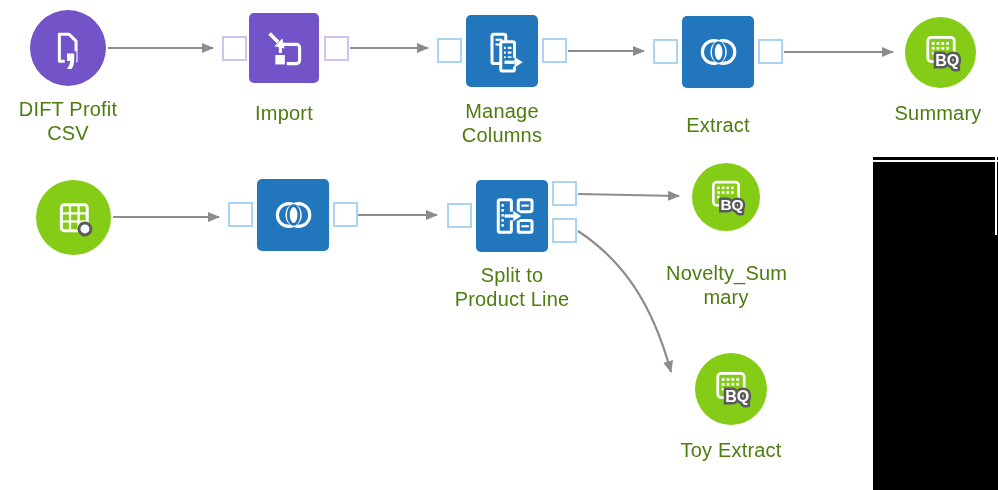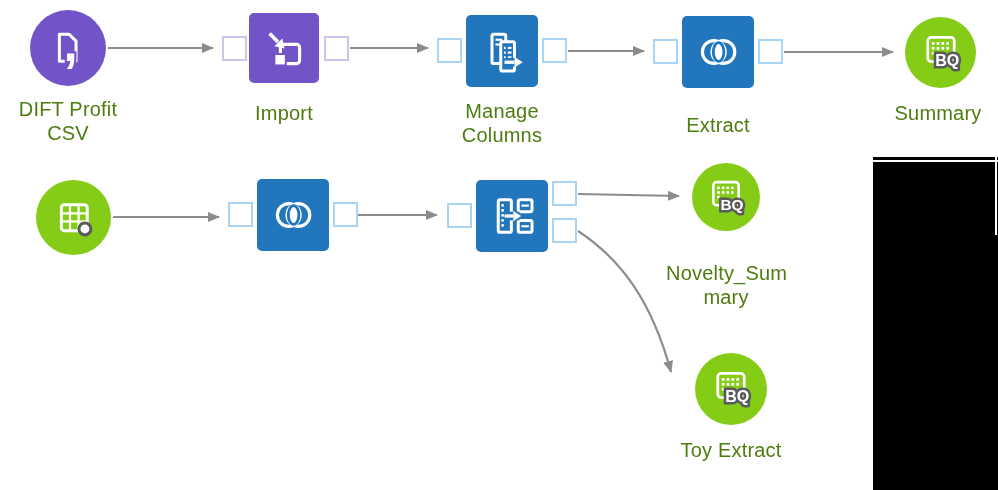--- a/index.html
+++ b/index.html
@@ -206,20 +206,22 @@
     </svg>
   </div>
 
   <div class="node-label" style="left:8px;top:97px;width:120px">DIFT Profit
 CSV</div>
   <div class="node-label" style="left:224px;top:101px;width:120px">Import</div>
   <div class="node-label" style="left:442px;top:99px;width:120px">Manage
 Columns</div>
   <div class="node-label" style="left:658px;top:113px;width:120px">Extract</div>
   <div class="node-label" style="left:878px;top:101px;width:120px">Summary</div>
+  <div class="node-label" style="left:430px;top:263px;width:164px">Split to
+Product Line</div>
   <div class="node-label" style="left:666px;top:261px;width:120px">Novelty_Sum
 mary</div>
   <div class="node-label" style="left:649px;top:438px;width:164px">Toy Extract</div>
 
   <div class="redaction"></div>
   <div class="redaction-line-h"></div>
   <div class="redaction-line-v"></div>
 
 </div>
 

